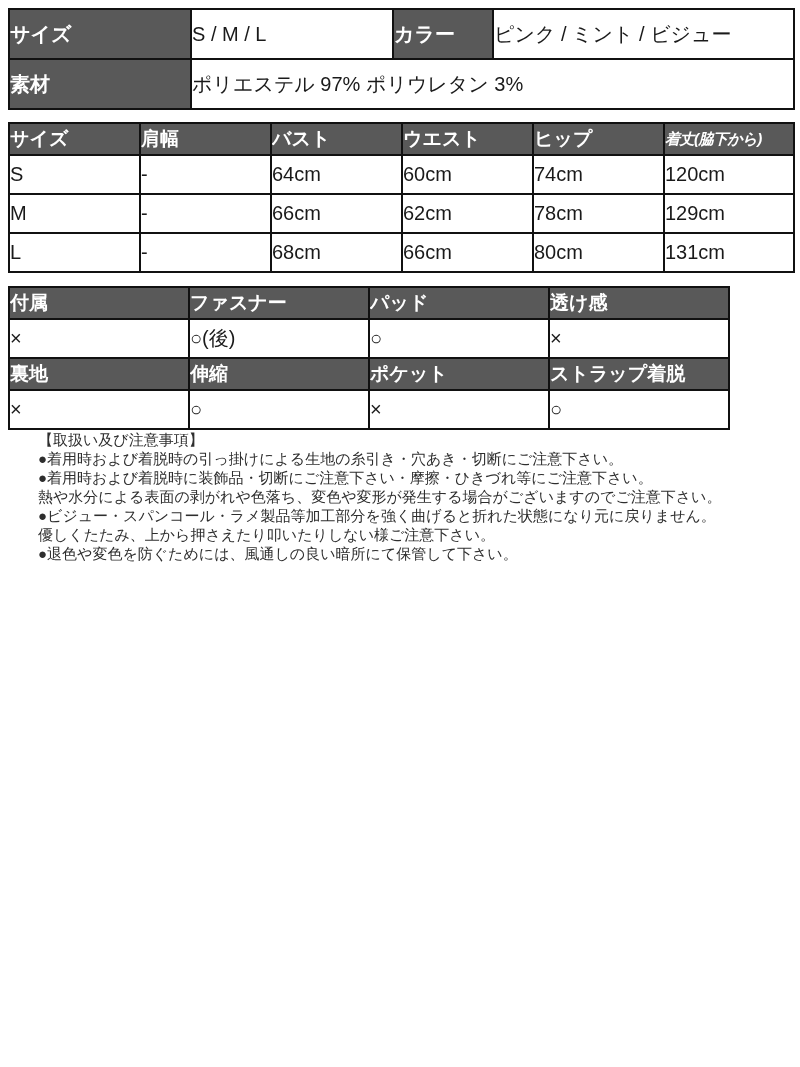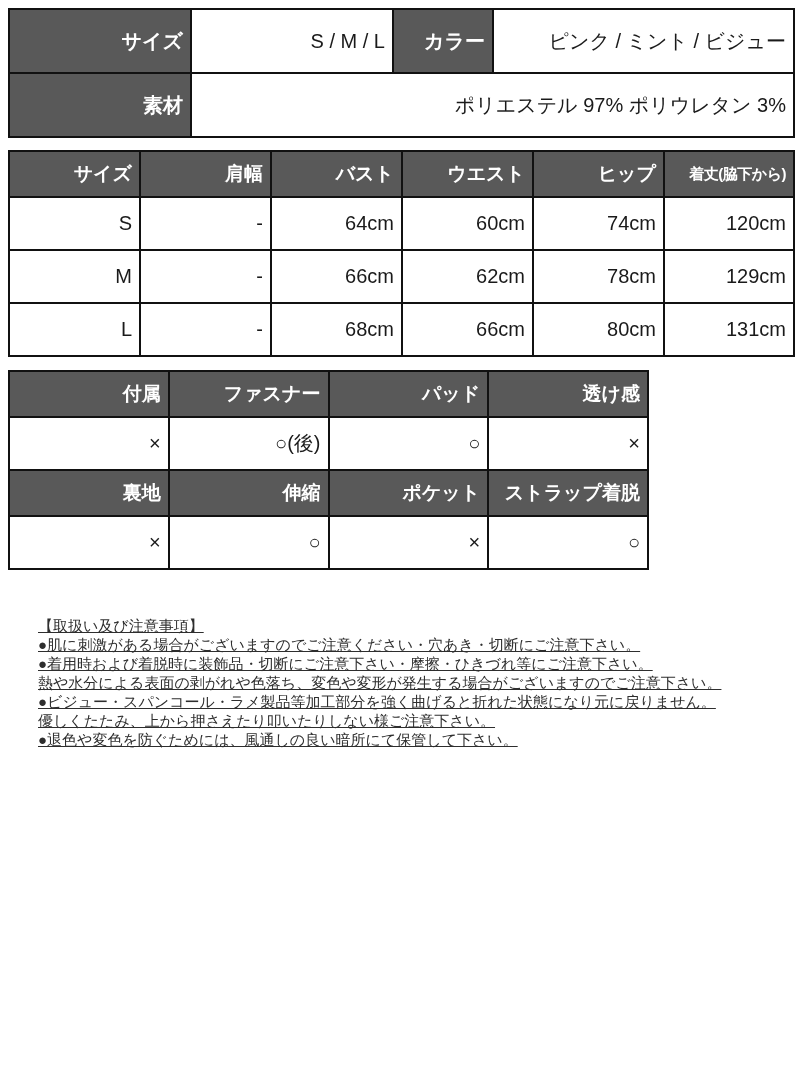--- a/index.html
+++ b/index.html
@@ -9,59 +9,57 @@
     background: #ffffff;
     font-family: "Liberation Sans", sans-serif;
     color: #1a1a1a;
     -webkit-font-smoothing: antialiased;
   }
   .page { padding: 8px 7px 0 8px; }
 
   table {
     border-collapse: collapse;
     table-layout: fixed;
-    width: 641px;
+    width: 722px;
   }
   th, td {
     border: 2px solid #111111;
-    text-align: right;
+    text-align: left;
     vertical-align: middle;
     overflow: hidden;
     white-space: nowrap;
-    padding: 7px;
+    padding: 0;
   }
   th {
     background: #595959;
     color: #ffffff;
     font-weight: bold;
   }
 
   
   .t1 { margin-bottom: 12px; }
   .t1 th, .t1 td { height: 48px; font-size: 20px; }
 
   
   .t2 { margin-bottom: 13px; }
   .t2 th { height: 30px; font-size: 19px; }
   .t2 td { height: 37px; font-size: 20px; }
-  .t2 th.small-header { font-size: 15px; letter-spacing: -0.5px; }
+  .t2 th.small-header { font-size: 15px; letter-spacing: -0.5px; font-style: italic; }
 
   
   .t3 th { height: 30px; font-size: 19px; }
   .t3 td { height: 37px; font-size: 20px; }
 
   
   .notes {
-    margin-top: 46px;
     padding-left: 30px;
     padding-right: 10px;
     font-size: 15px;
     line-height: 19px;
     color: #2e2e2e;
-    text-decoration: underline;
   }
   .notes div { white-space: nowrap; }
 </style>
 </head>
 <body>
 
 <div class="page">
 
   <table class="t1">
     <colgroup>
@@ -161,21 +159,21 @@
       <td>×</td>
       <td>○</td>
       <td>×</td>
       <td>○</td>
     </tr>
   </tbody>
     </table>
 
   <div class="notes">
     <div>【取扱い及び注意事項】</div>
-    <div>●肌に刺激がある場合がございますのでご注意ください・穴あき・切断にご注意下さい。</div>
+    <div>●着用時および着脱時の引っ掛けによる生地の糸引き・穴あき・切断にご注意下さい。</div>
     <div>●着用時および着脱時に装飾品・切断にご注意下さい・摩擦・ひきづれ等にご注意下さい。</div>
     <div>熱や水分による表面の剥がれや色落ち、変色や変形が発生する場合がございますのでご注意下さい。</div>
     <div>●ビジュー・スパンコール・ラメ製品等加工部分を強く曲げると折れた状態になり元に戻りません。</div>
     <div>優しくたたみ、上から押さえたり叩いたりしない様ご注意下さい。</div>
     <div>●退色や変色を防ぐためには、風通しの良い暗所にて保管して下さい。</div>
   </div>
 
 </div>
 
 </body></html>

